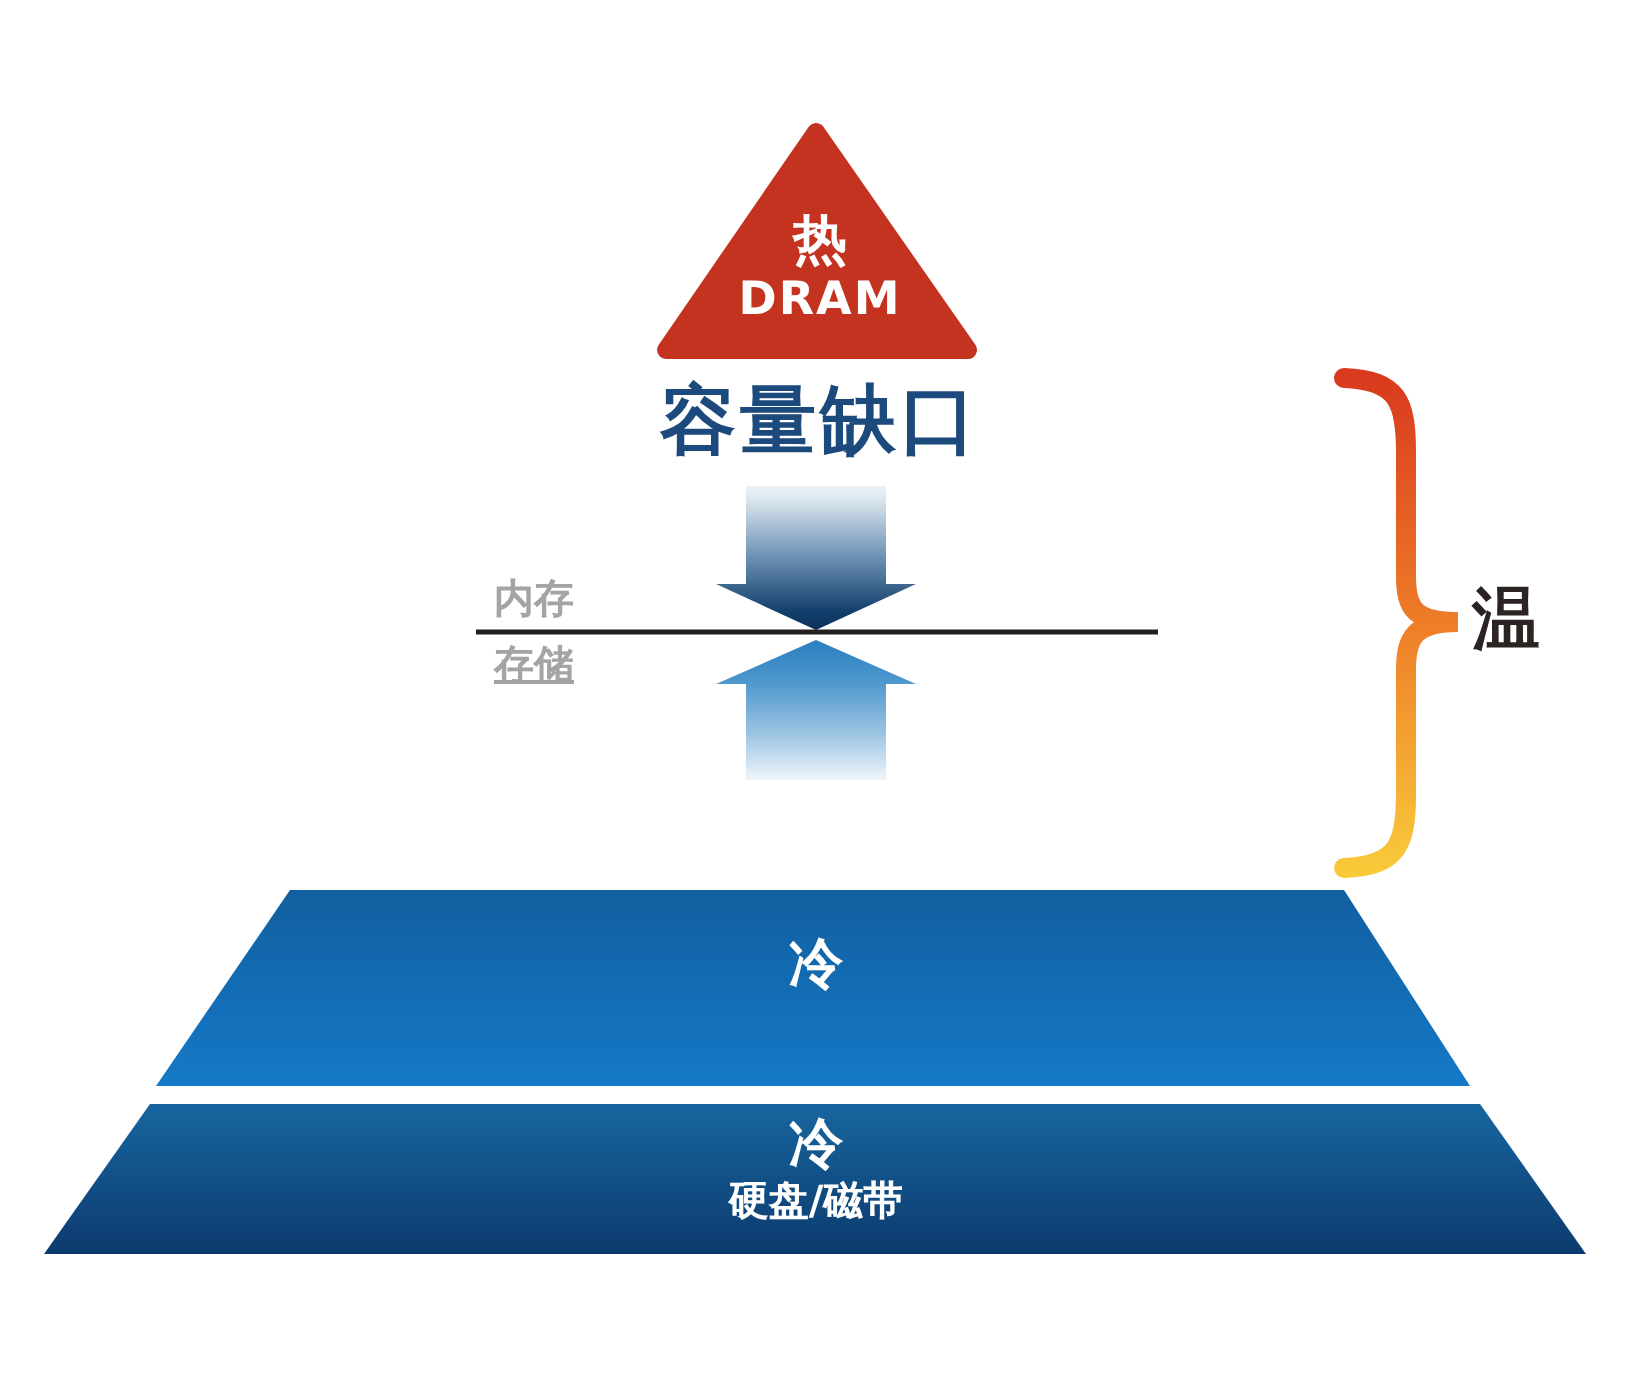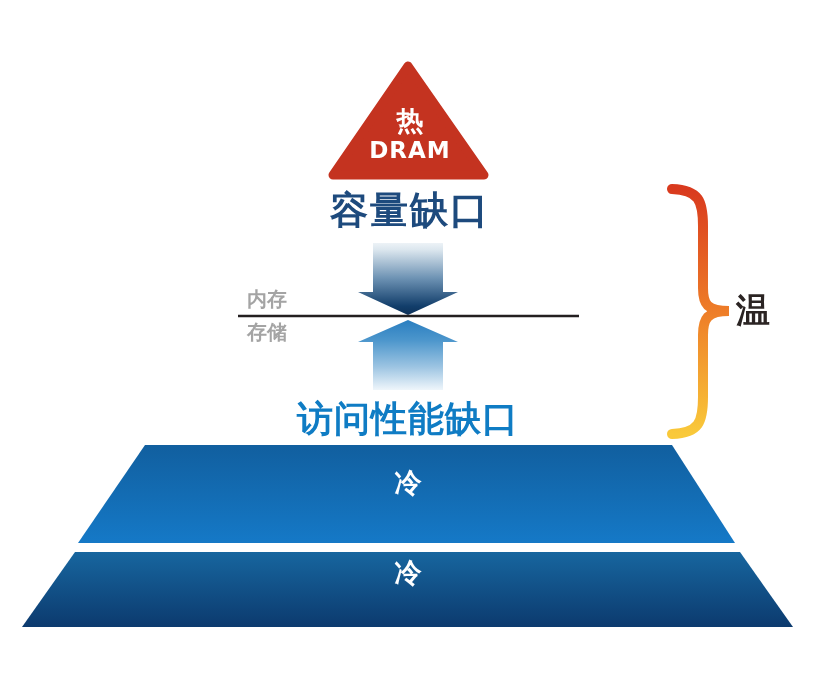--- a/index.html
+++ b/index.html
@@ -40,21 +40,21 @@
     font-size: 38px; color: #1d4a7d; letter-spacing: 2px;
   }
   .performance-gap {
     left: 208px; top: 399px; width: 400px;
     font-size: 36px; color: #0f7cc4; letter-spacing: 1px;
   }
   .divider-label {
     color: #a4a4a4; font-size: 20px; text-align: center; width: 60px;
   }
   .mem-label { left: 237px; top: 288px; }
-  .sto-label { left: 237px; top: 321px; }
+  .sto-label { left: 237px; top: 321px; text-decoration: underline; }
   .trap-temp {
     left: 300px; width: 216px;
     font-size: 27px; color: #ffffff;
   }
   .trap-name {
     left: 300px; width: 216px;
     font-size: 20px; color: #ffffff;
   }
   .nand-temp { top: 468px; }
   .nand-name { top: 500px; }
@@ -116,21 +116,21 @@
   </svg>
 
   <div class="label tri-temp">热</div>
   <div class="label tri-name">DRAM</div>
 
   <div class="label capacity-gap">容量缺口</div>
 
   <div class="label divider-label mem-label">内存</div>
   <div class="label divider-label sto-label">存储</div>
 
-  <div class="label performance-gap">访问性能缺口</div>
 
   <div class="label trap-temp nand-temp">冷</div>
 
   <div class="label trap-temp hdd-temp">冷</div>
+  <div class="label trap-name hdd-name">硬盘/磁带</div>
 
   <div class="label warm-label">温</div>
 
 </div>
 
 </body></html>

